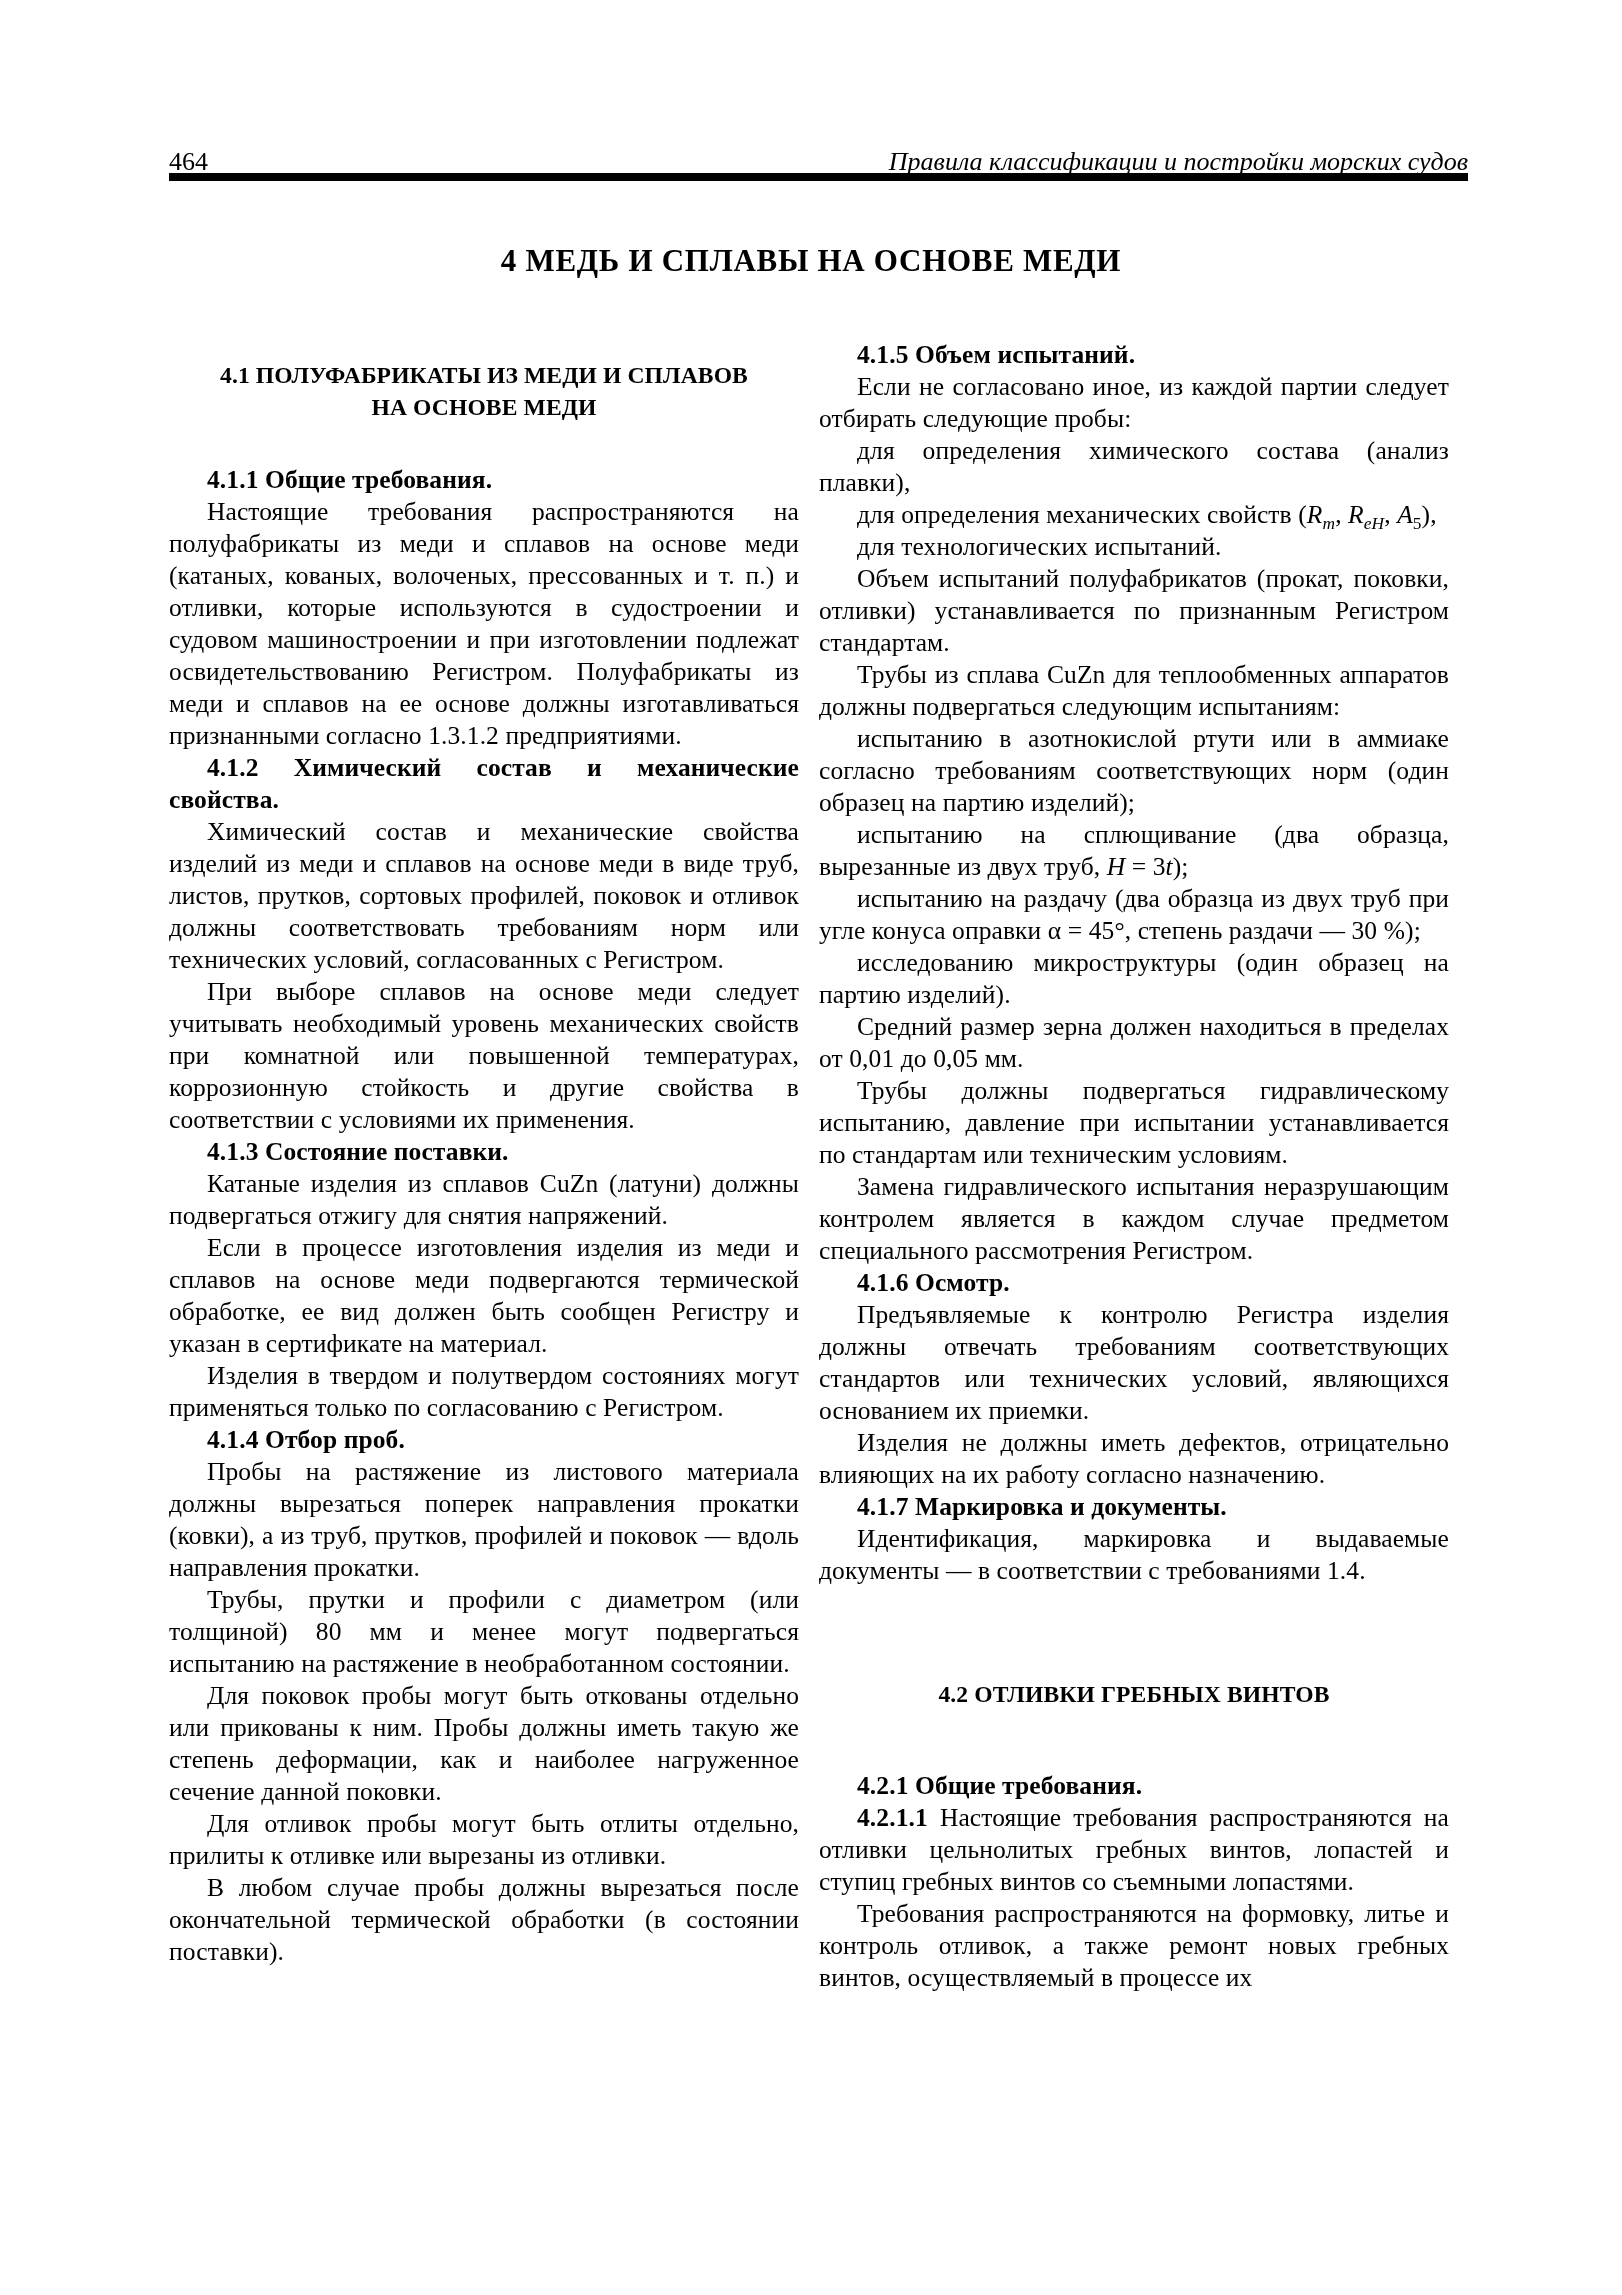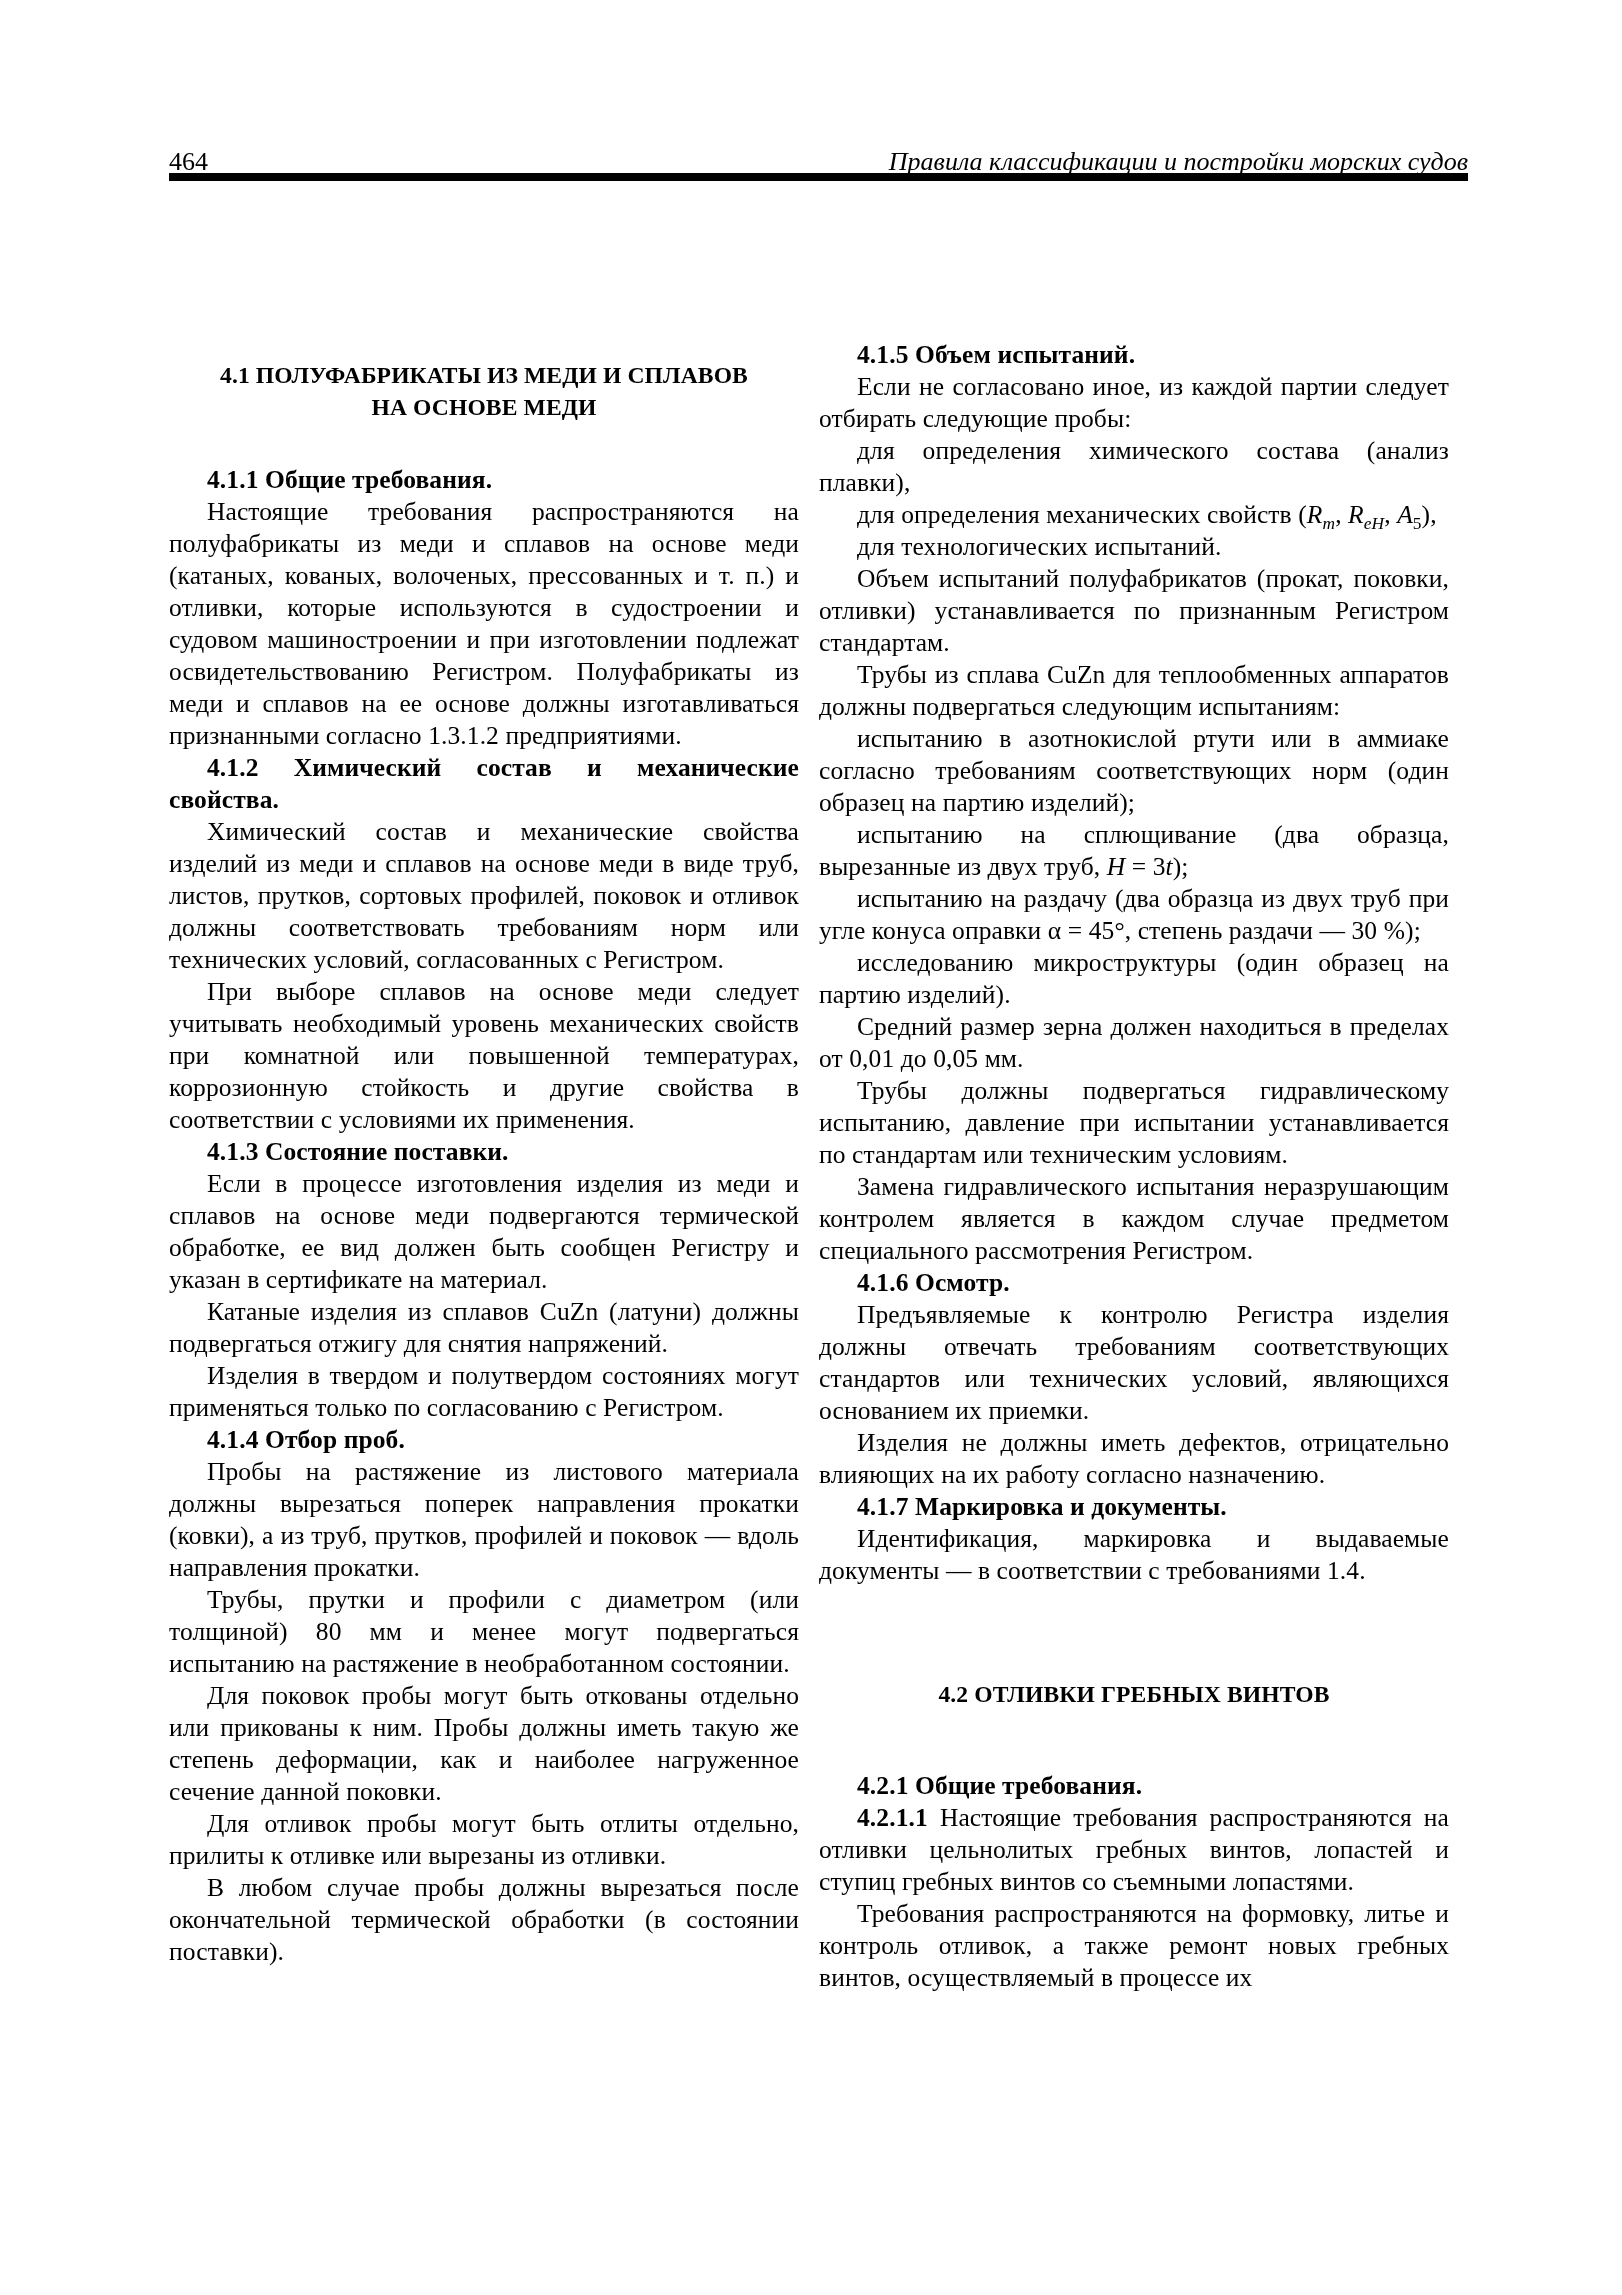--- a/index.html
+++ b/index.html
@@ -95,37 +95,38 @@
 
 <div class="page">
 
   <div class="page-header">
     <span class="page-number">464</span>
     <span class="running-title">Правила классификации и постройки морских судов</span>
   </div>
 
   <div class="header-rule"></div>
 
+  <h1 class="chapter-title">4 МЕДЬ И СПЛАВЫ НА ОСНОВЕ МЕДИ</h1>
 
   <div class="columns">
 
     <div class="column">
       <div class="section-heading">
         <div>4.1 ПОЛУФАБРИКАТЫ ИЗ МЕДИ И СПЛАВОВ</div>
         <div>НА ОСНОВЕ МЕДИ</div>
       </div>
       <div>
           <p class="block block-h"><span class="b">4.1.1 Общие требования.</span></p>
           <p class="block block-p"><span>Настоящие требования распространяются на полуфабрикаты из меди и сплавов на основе меди (катаных, кованых, волоченых, прессованных и т. п.) и отливки, которые используются в судостроении и судовом машиностроении и при изготовлении подлежат освидетельствованию Регистром. Полуфабрикаты из меди и сплавов на ее основе должны изготавливаться признанными согласно 1.3.1.2 предприятиями.</span></p>
           <p class="block block-h"><span class="b">4.1.2 Химический состав и механические свойства.</span></p>
           <p class="block block-p"><span>Химический состав и механические свойства изделий из меди и сплавов на основе меди в виде труб, листов, прутков, сортовых профилей, поковок и отливок должны соответствовать требованиям норм или технических условий, согласованных с Регистром.</span></p>
           <p class="block block-p"><span>При выборе сплавов на основе меди следует учитывать необходимый уровень механических свойств при комнатной или повышенной температурах, коррозионную стойкость и другие свойства в соответствии с условиями их применения.</span></p>
           <p class="block block-h"><span class="b">4.1.3 Состояние поставки.</span></p>
+          <p class="block block-p"><span>Катаные изделия из сплавов CuZn (латуни) должны подвергаться отжигу для снятия напряжений.</span></p>
           <p class="block block-p"><span>Если в процессе изготовления изделия из меди и сплавов на основе меди подвергаются термической обработке, ее вид должен быть сообщен Регистру и указан в сертификате на материал.</span></p>
-          <p class="block block-p"><span>Катаные изделия из сплавов CuZn (латуни) должны подвергаться отжигу для снятия напряжений.</span></p>
           <p class="block block-p"><span>Изделия в твердом и полутвердом состояниях могут применяться только по согласованию с Регистром.</span></p>
           <p class="block block-h"><span class="b">4.1.4 Отбор проб.</span></p>
           <p class="block block-p"><span>Пробы на растяжение из листового материала должны вырезаться поперек направления прокатки (ковки), а из труб, прутков, профилей и поковок — вдоль направления прокатки.</span></p>
           <p class="block block-p"><span>Трубы, прутки и профили с диаметром (или толщиной) 80 мм и менее могут подвергаться испытанию на растяжение в необработанном состоянии.</span></p>
           <p class="block block-p"><span>Для поковок пробы могут быть откованы отдельно или прикованы к ним. Пробы должны иметь такую же степень деформации, как и наиболее нагруженное сечение данной поковки.</span></p>
           <p class="block block-p"><span>Для отливок пробы могут быть отлиты отдельно, прилиты к отливке или вырезаны из отливки.</span></p>
           <p class="block block-p"><span>В любом случае пробы должны вырезаться после окончательной термической обработки (в состоянии поставки).</span></p>
         </div>
     </div>
 

